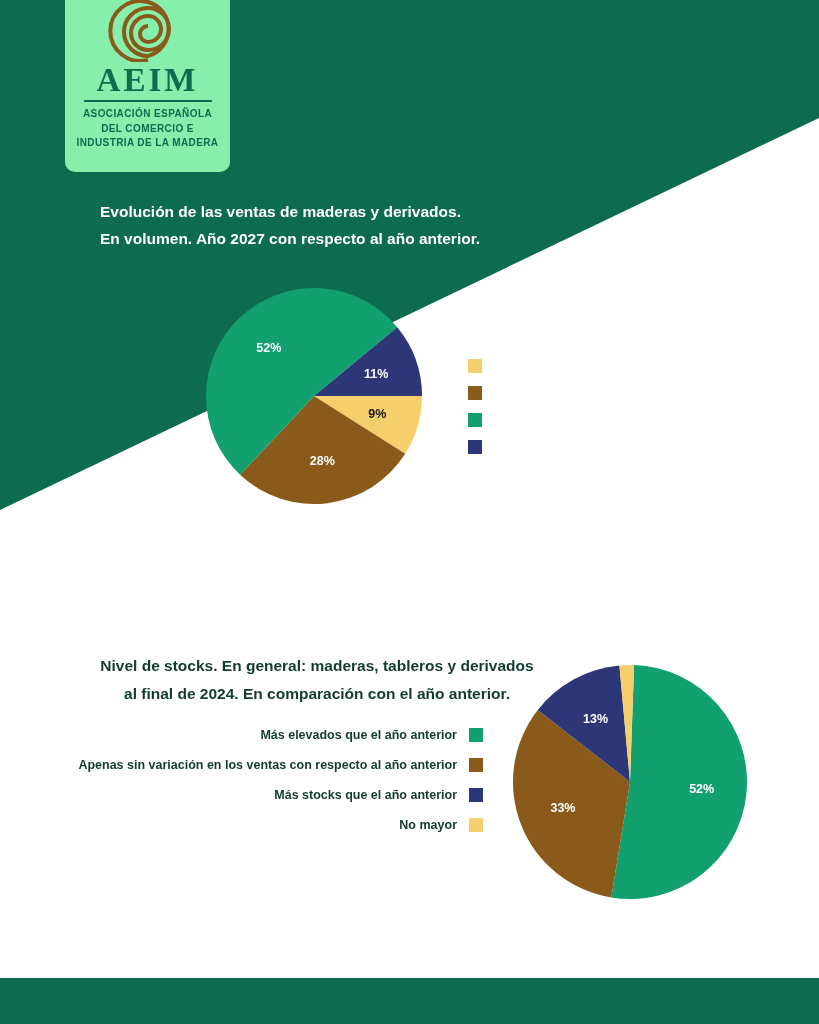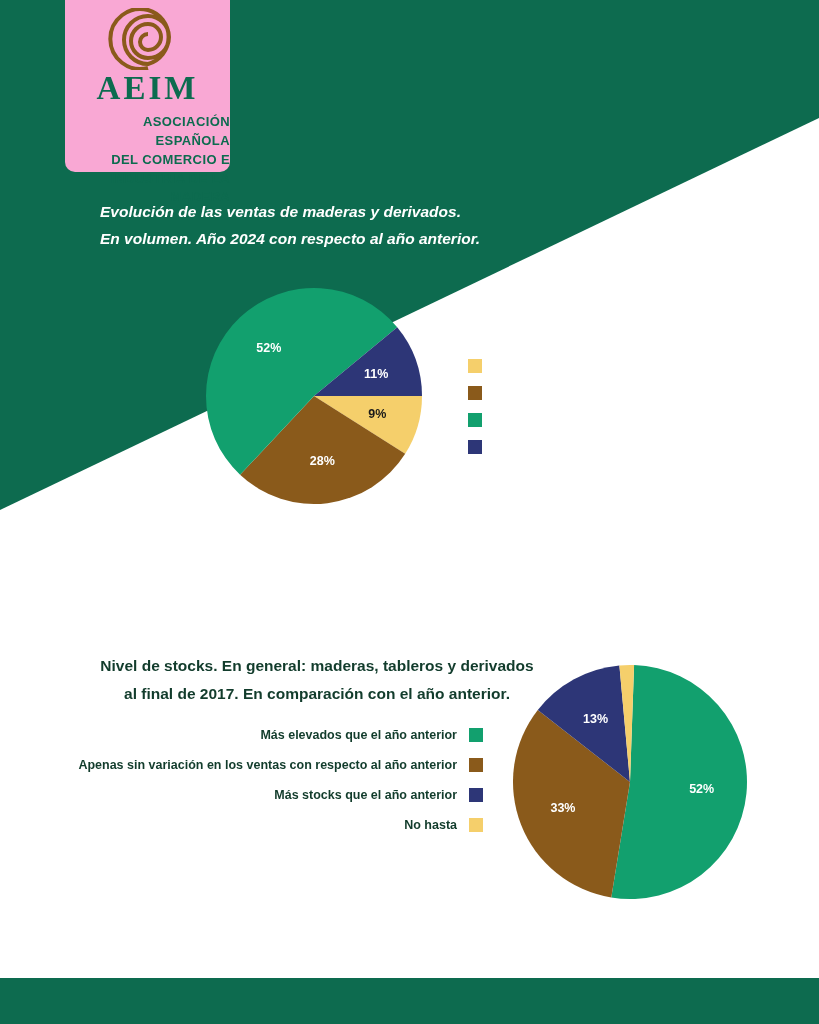--- a/index.html
+++ b/index.html
@@ -30,29 +30,28 @@
     width: 819px; height: 46px;
     background: #0d6b4f;
     z-index: 0;
   }
 
   
   .logo-card {
     position: absolute;
     left: 65px; top: 0;
     width: 165px; height: 172px;
-    background: #f9a8d4;
+    background: #86efac;
     border-bottom-left-radius: 10px;
     border-bottom-right-radius: 10px;
     z-index: 3;
     display: flex;
     flex-direction: column;
     align-items: center;
     justify-content: flex-start;
-    padding-top: 8px;
     box-sizing: border-box;
   }
   .logo-mark {
     width: 120px;
     height: 62px;
     position: relative;
   }
   .logo-mark svg { display: block; }
   .logo-word {
     font-family: "Liberation Serif", serif;
@@ -63,40 +62,39 @@
     line-height: 1;
     margin-top: 2px;
   }
   .logo-rule {
     width: 128px;
     height: 2px;
     background: #0d6b4f;
     margin: 3px 0 5px 0;
   }
   .logo-sub {
-    font-size: 13px;
+    font-size: 10px;
     font-weight: bold;
     letter-spacing: 0.4px;
     color: #0d6b4f;
-    text-align: right;
+    text-align: center;
     line-height: 1.45;
     text-transform: uppercase;
   }
 
   
   .s1-title {
     position: absolute;
     left: 100px; top: 198px;
     width: 560px;
     color: #ffffff;
     font-size: 15.5px;
     font-weight: bold;
     line-height: 1.75;
     z-index: 2;
-    font-style: italic;
   }
   .s1-chart {
     position: absolute;
     left: 203px; top: 285px;
     width: 222px; height: 222px;
     z-index: 2;
   }
   .s1-chart svg { display: block; }
   .slice-label {
     font-size: 12.5px;
@@ -193,21 +191,21 @@
   <div class="logo-rule"></div>
   <div class="logo-sub">
     <div>Asociación Española</div>
     <div>del Comercio e</div>
     <div>Industria de la Madera</div>
   </div>
 </div>
 
 <div class="s1-title">
   <div>Evolución de las ventas de maderas y derivados.</div>
-  <div>En volumen. Año 2024 con respecto al año anterior.</div>
+  <div>En volumen. Año 2027 con respecto al año anterior.</div>
 </div>
 
 <div class="s1-chart">
   <svg id="pie1" viewBox="0 0 222 222" width="222" height="222" aria-hidden="true">
       <path d="M 111 111 L 219 111 A 108 108 0 0 1 202.18741595421764 168.86929385773163 Z" fill="#f5cf6b"></path>
       <text x="174.37938325467826" y="133.41341299858914" text-anchor="middle" class="slice-label-dark">9%</text>
       <path d="M 111 111 L 202.18741595421764 168.86929385773163 A 108 108 0 0 1 37.068912559701616 189.72861176151244 Z" fill="#8a5a1b"></path>
       <text x="119.27199341524407" y="180.47957028675555" text-anchor="middle" class="slice-label">28%</text>
       <path d="M 111 111 L 37.068912559701616 189.72861176151244 A 108 108 0 1 1 194.21543021978525 42.158209107141516 Z" fill="#12a06e"></path>
       <text x="65.81989100870652" y="66.88807059018686" text-anchor="middle" class="slice-label">52%</text>
@@ -230,38 +228,38 @@
     <span class="legend-text">Semejante al año anterior</span>
   </div>
   <div class="legend-row">
     <span class="swatch" style="background: rgb(45, 54, 119);"></span>
     <span class="legend-text">Descenso hasta un 10%</span>
   </div>
 </div>
 
 <div class="s2-title">
   <div>Nivel de stocks. En general: maderas, tableros y derivados</div>
-  <div>al final de 2017. En comparación con el año anterior.</div>
+  <div>al final de 2024. En comparación con el año anterior.</div>
 </div>
 
 <div class="s2-legend">
   <div class="legend-row">
     <span class="legend-text">Más elevados que el año anterior</span>
     <span class="swatch" style="background: rgb(18, 160, 110);"></span>
   </div>
   <div class="legend-row">
     <span class="legend-text">Apenas sin variación en los ventas con respecto al año anterior</span>
     <span class="swatch" style="background: rgb(138, 90, 27);"></span>
   </div>
   <div class="legend-row">
     <span class="legend-text">Más stocks que el año anterior</span>
     <span class="swatch" style="background: rgb(45, 54, 119);"></span>
   </div>
   <div class="legend-row">
-    <span class="legend-text">No hasta</span>
+    <span class="legend-text">No mayor</span>
     <span class="swatch" style="background: rgb(245, 207, 107);"></span>
   </div>
 </div>
 
 <div class="s2-chart">
   <svg id="pie2" viewBox="0 0 240 240" width="240" height="240" aria-hidden="true">
       <path d="M 118 120 L 122.08324111419263 3.071273238765798 A 117 117 0 1 1 99.2939010400553 235.49494301353957 Z" fill="#12a06e"></path>
       <text x="189.65637279869185" y="131.02596878265877" text-anchor="middle" class="slice-label">52%</text>
       <path d="M 118 120 L 99.2939010400553 235.49494301353957 A 117 117 0 0 1 25.802741828013552 47.96760738689795 Z" fill="#8a5a1b"></path>
       <text x="50.96398125789797" y="150.27112847230862" text-anchor="middle" class="slice-label">33%</text>

